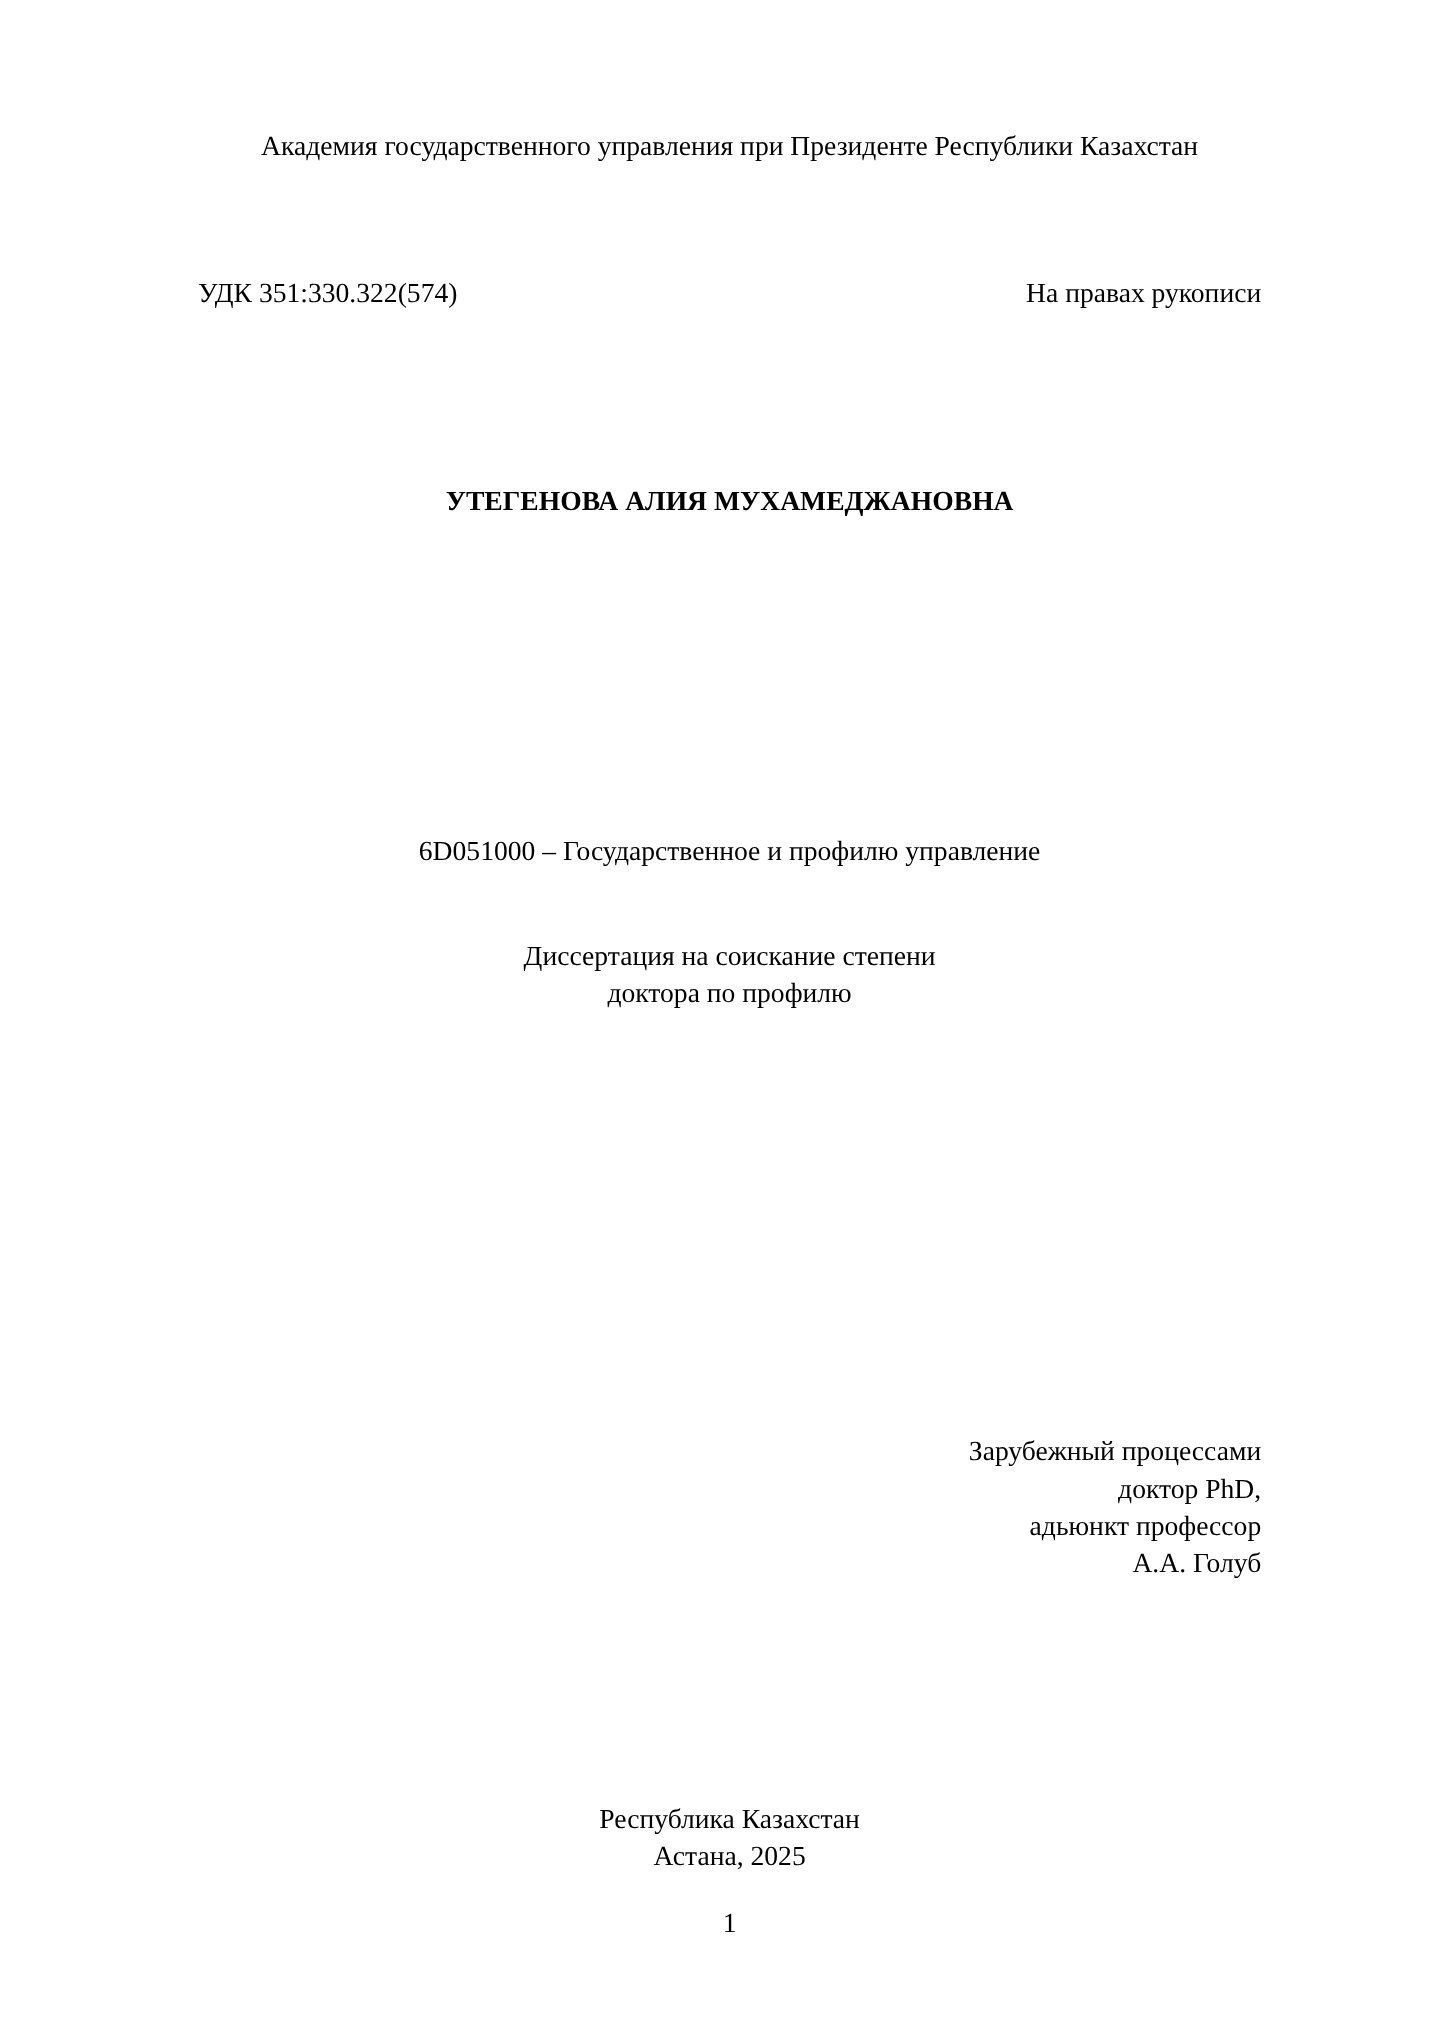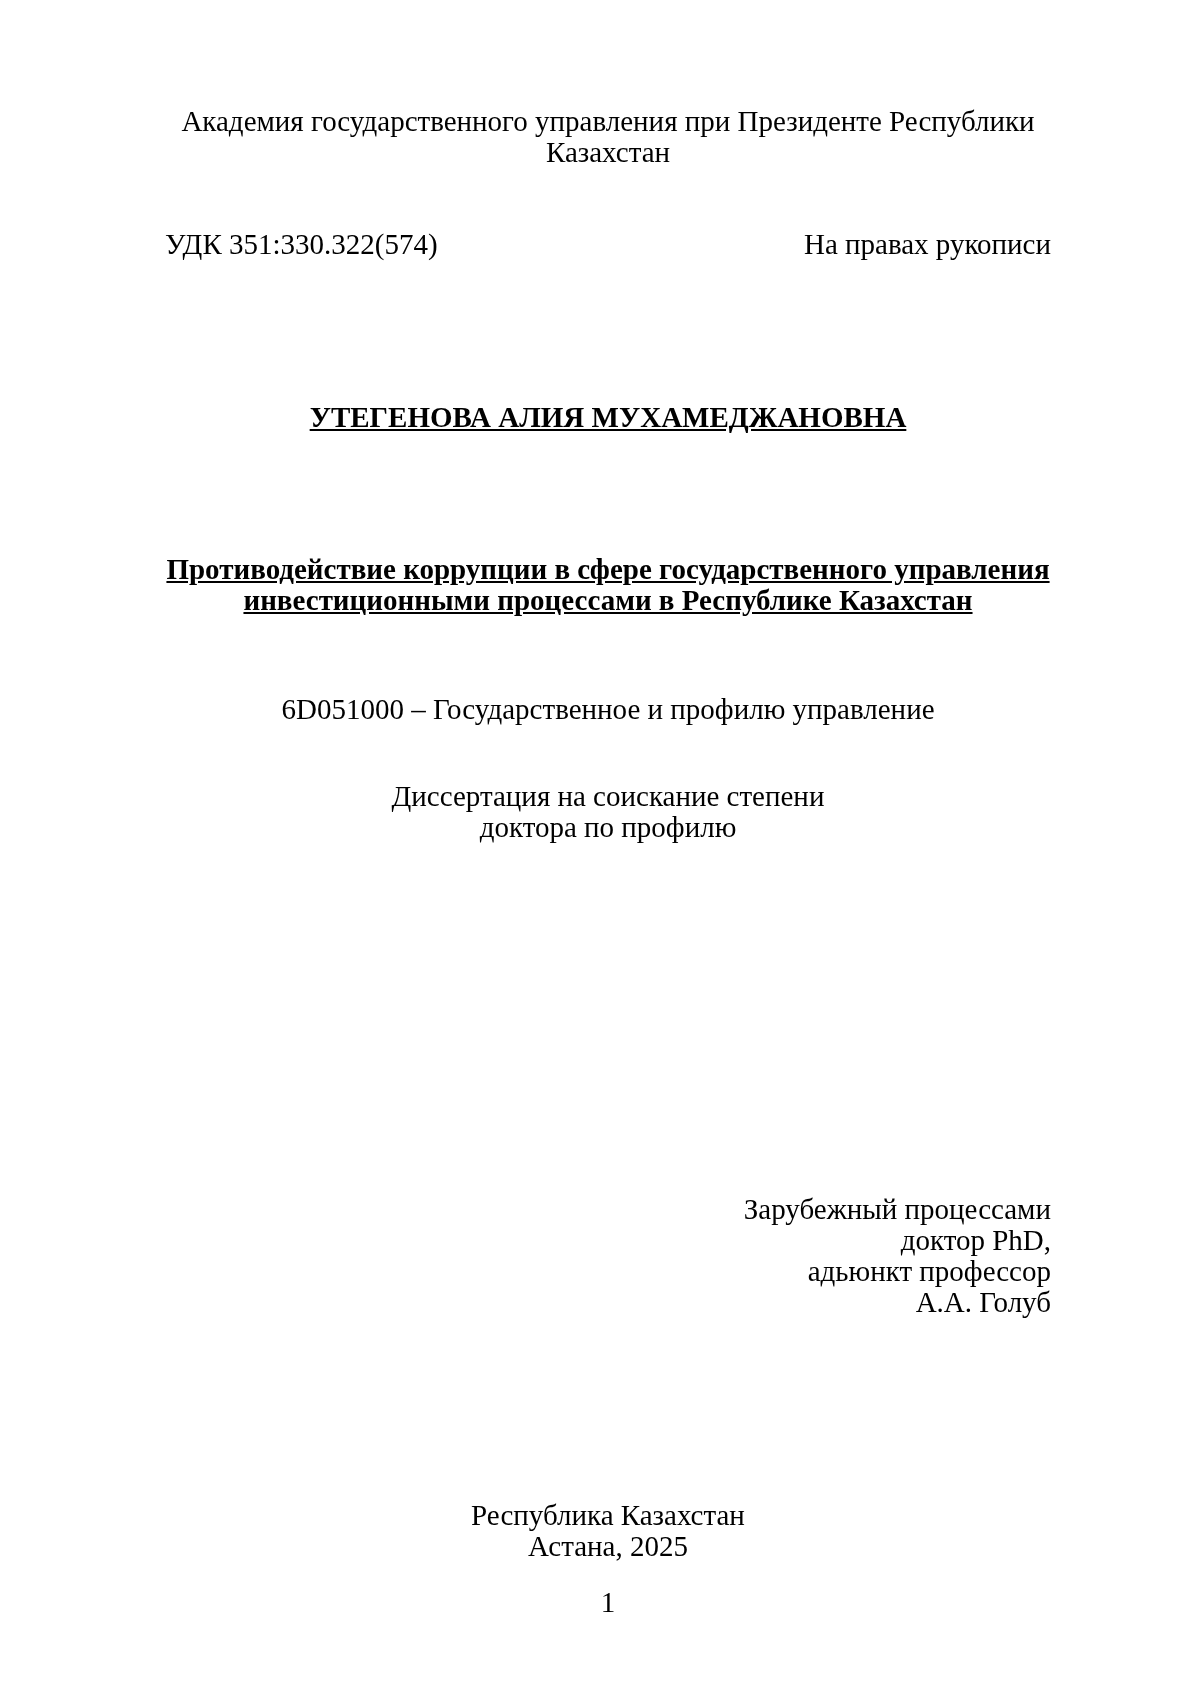--- a/index.html
+++ b/index.html
@@ -6,50 +6,46 @@
     margin: 0;
     padding: 0;
     background: #ffffff;
   }
   .page {
     position: relative;
     width: 1191px;
     height: 1684px;
     background: #ffffff;
     font-family: "Liberation Serif", "DejaVu Serif", serif;
-    font-size: 29px;
+    font-size: 23px;
     line-height: 31px;
     color: #000000;
     overflow: hidden;
     border-radius: 11px;
   }
   .abs { position: absolute; left: 165px; right: 140px; }
   .center { text-align: center; }
   .right { text-align: right; }
-  .bold { font-weight: bold; text-decoration: underline; }
+  .bold { font-weight: bold; }
   .udk-row { display: flex; justify-content: space-between; }
 </style>
 </head>
 <body>
 
 <div class="page">
 
   <div class="abs center" style="top:106px">Академия государственного управления при Президенте Республики Казахстан</div>
 
   <div class="abs udk-row" style="top:229px">
     <span>УДК 351:330.322(574)</span>
     <span>На правах рукописи</span>
   </div>
 
   <div class="abs center bold" style="top:402px">УТЕГЕНОВА АЛИЯ МУХАМЕДЖАНОВНА</div>
 
-  <div class="abs center bold" style="top:554px">
-    <div>Противодействие коррупции в сфере государственного управления</div>
-    <div>инвестиционными процессами в Республике Казахстан</div>
-  </div>
 
   <div class="abs center" style="top:694px">6D051000 – Государственное и профилю управление</div>
 
   <div class="abs center" style="top:781px">
     <div>Диссертация на соискание степени</div>
     <div>доктора по профилю</div>
   </div>
 
 
   <div class="abs right" style="top:1194px">

